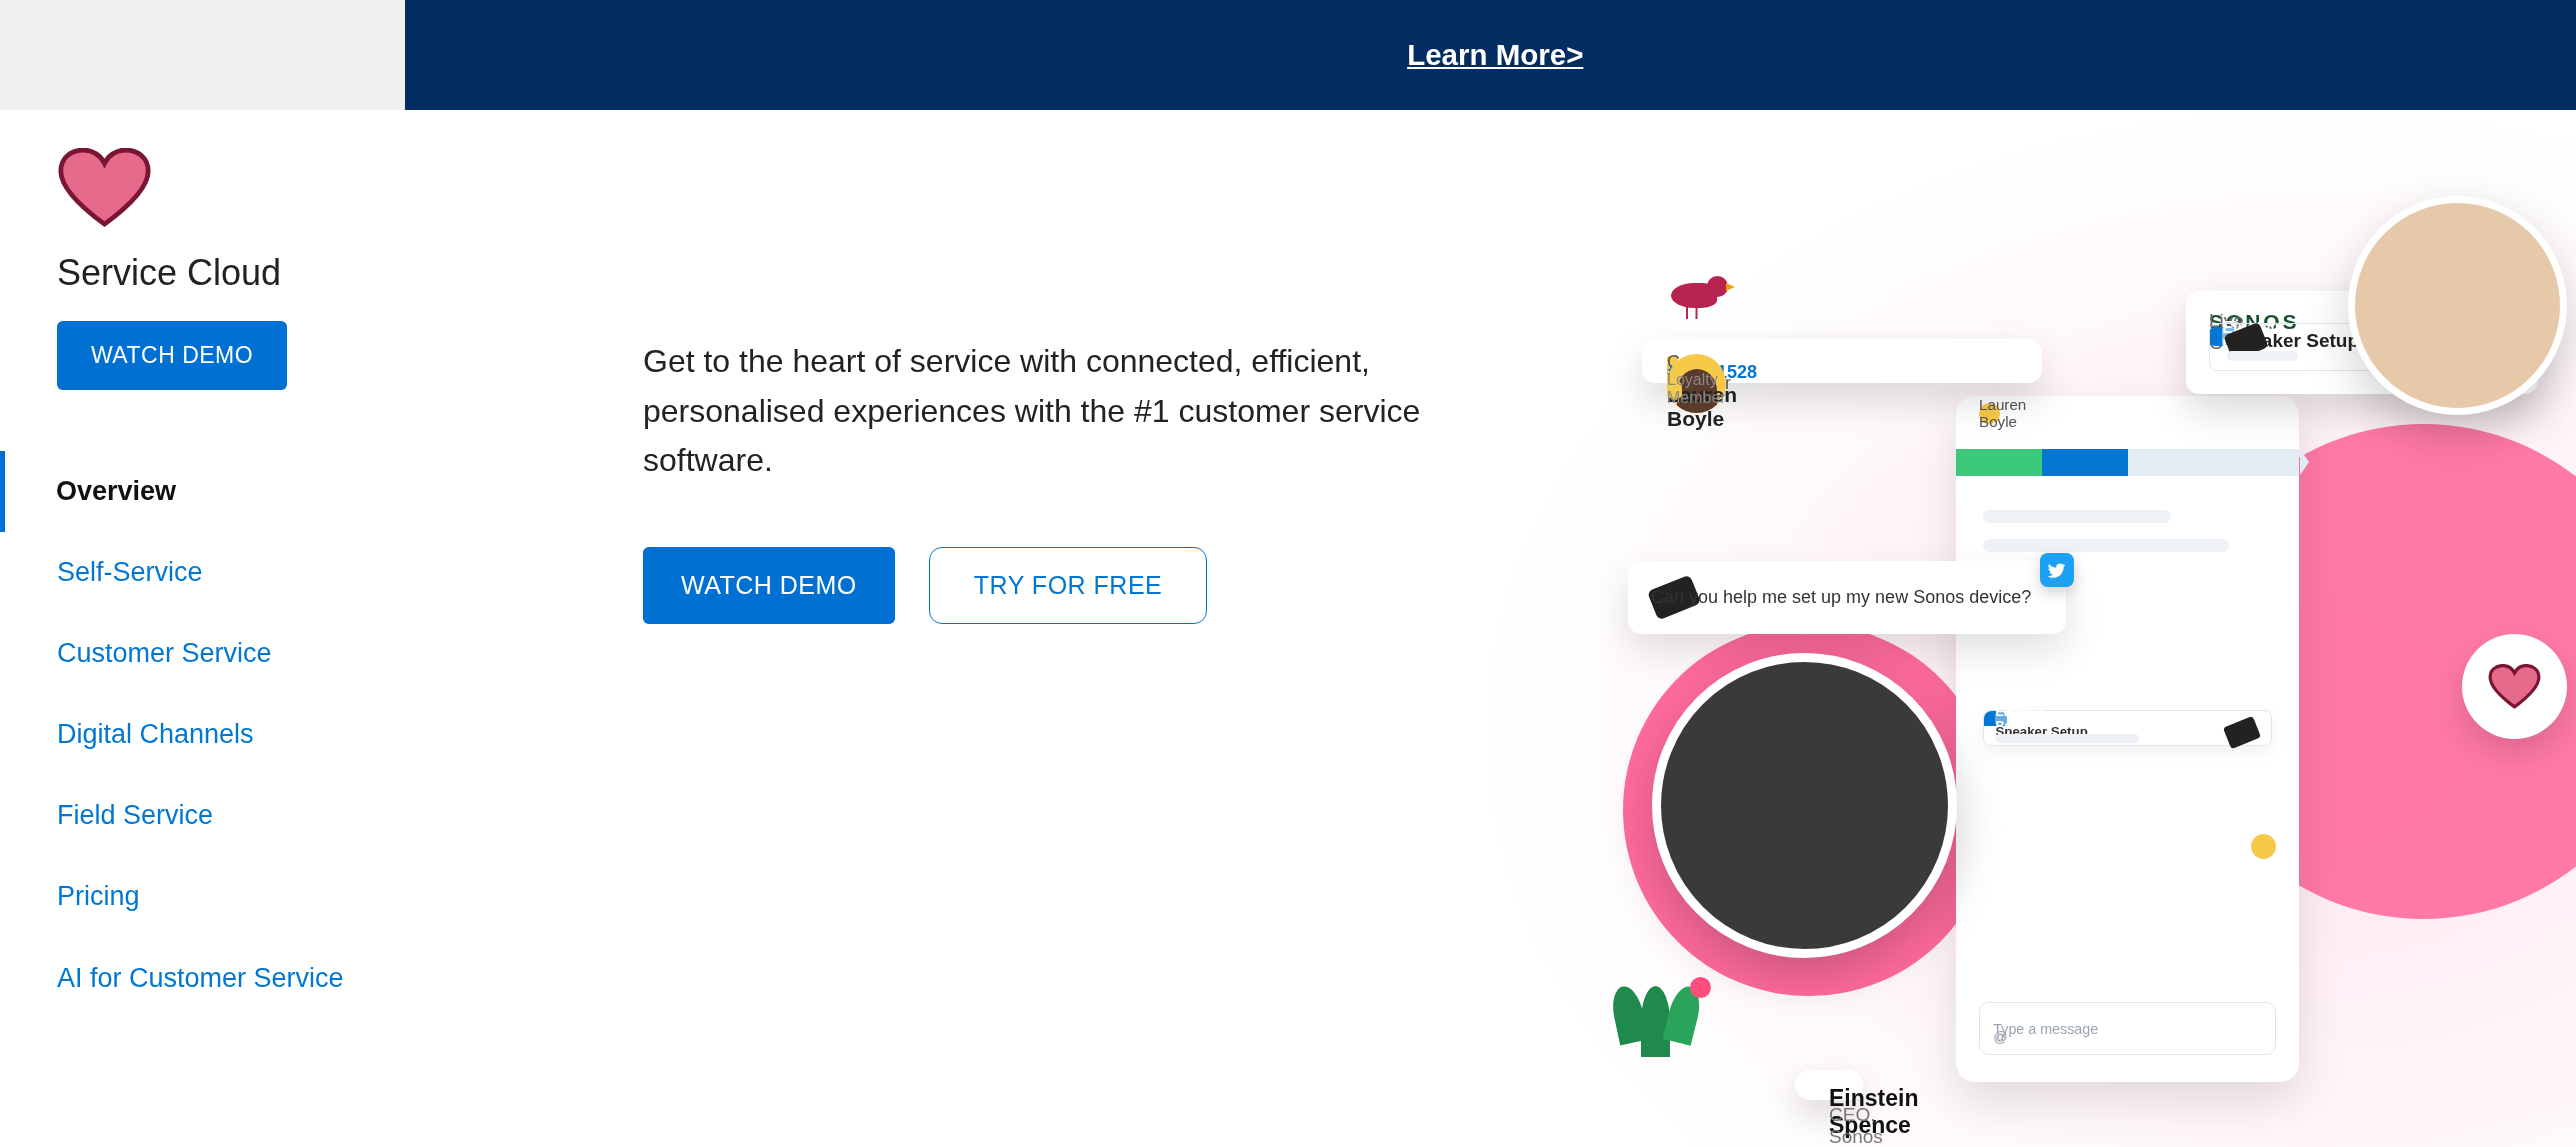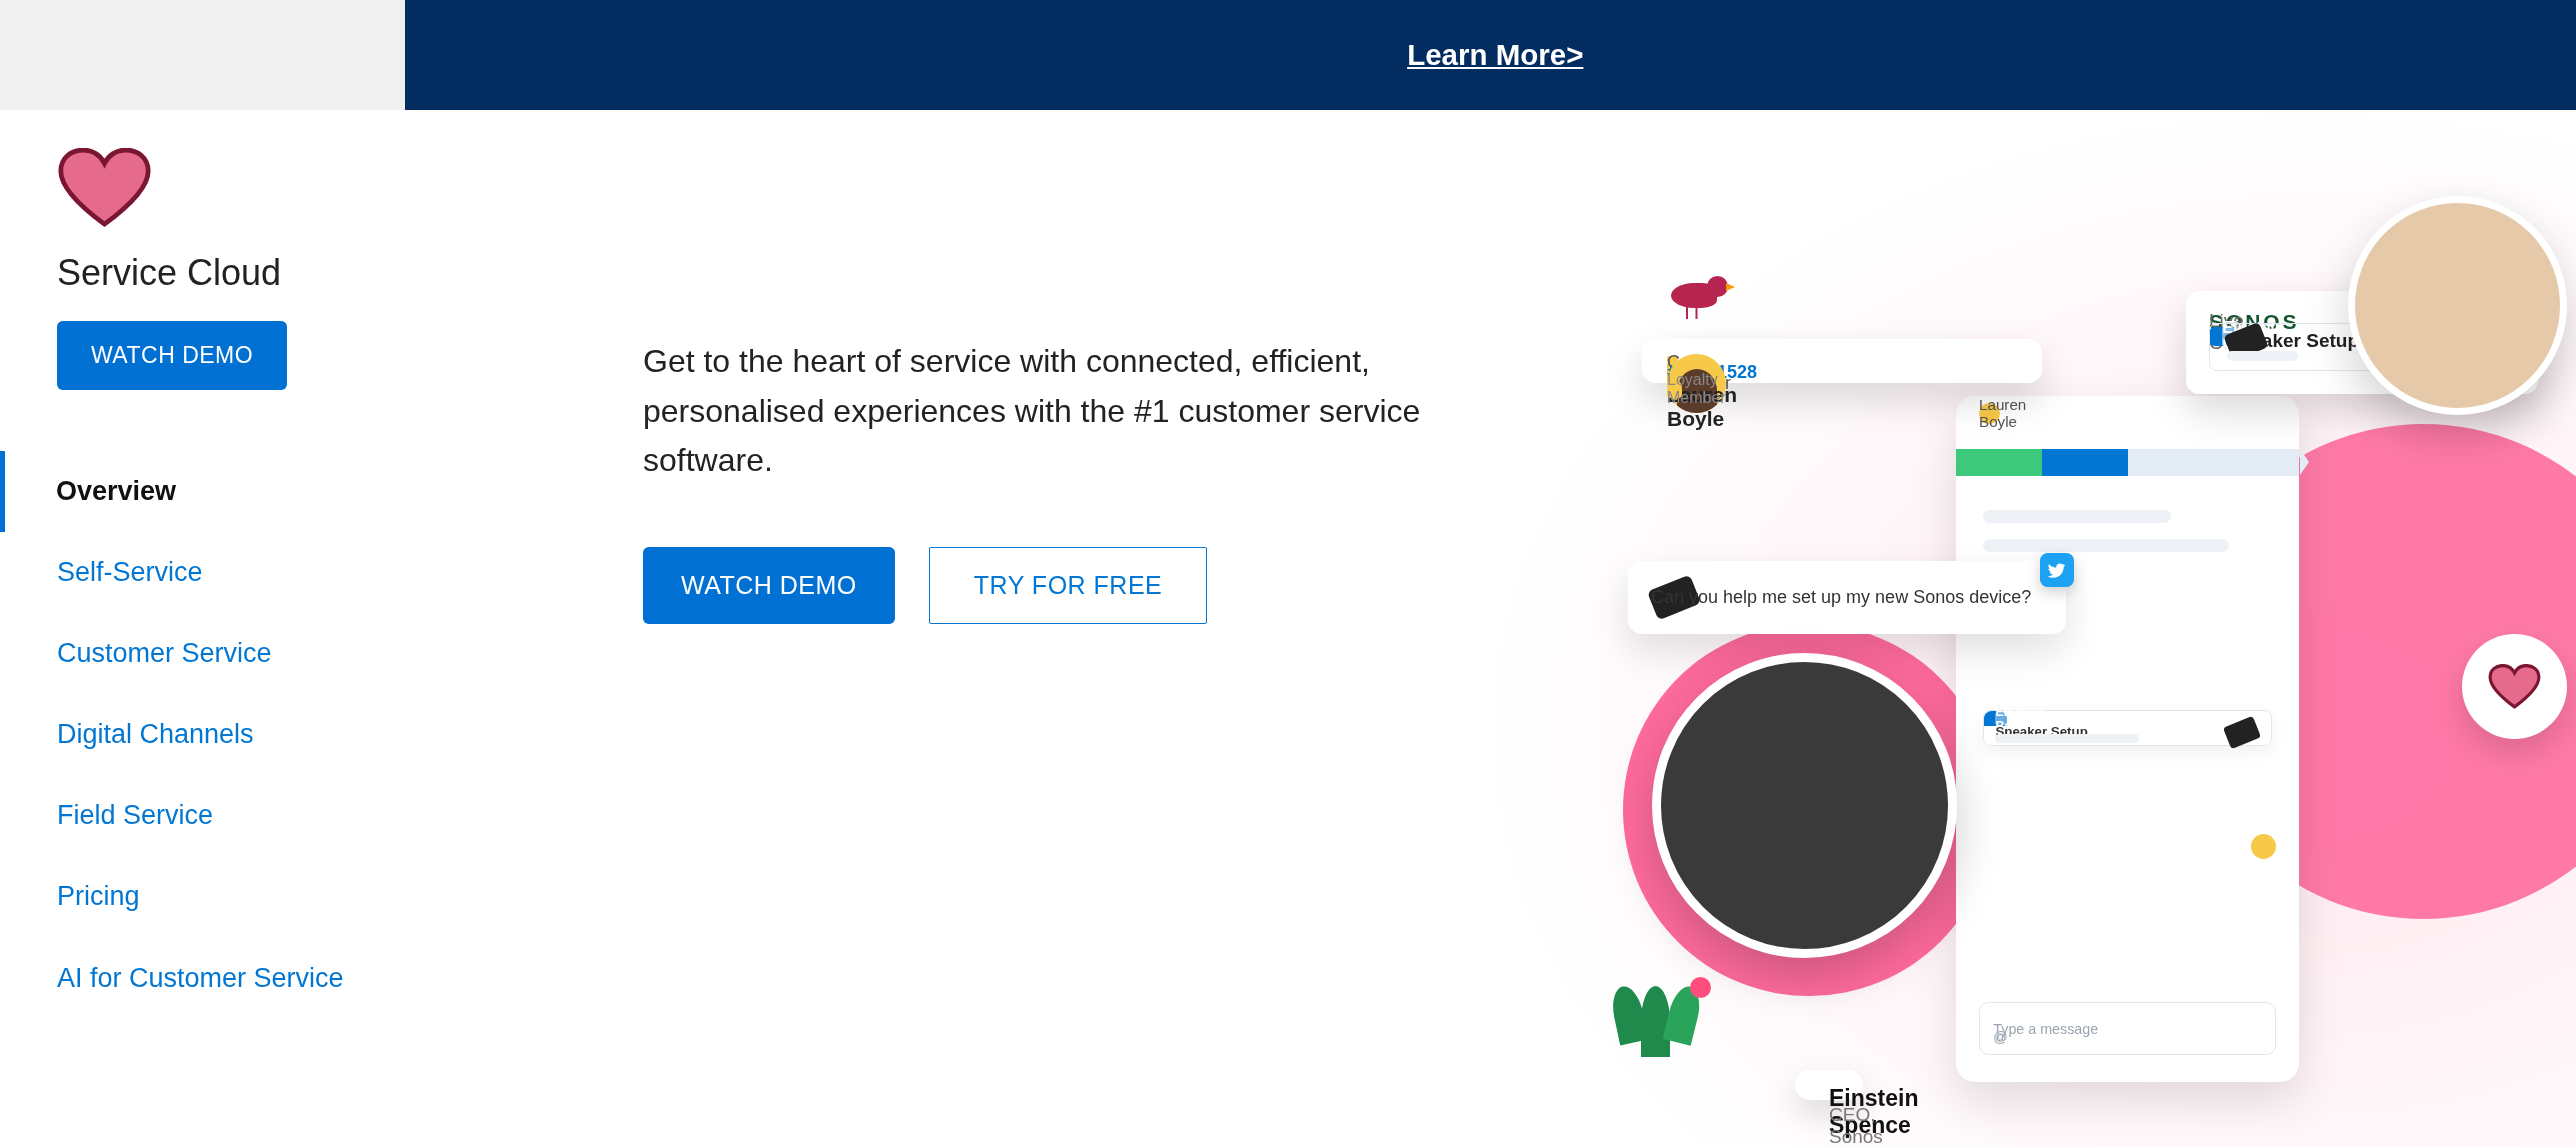--- a/index.html
+++ b/index.html
@@ -143,21 +143,21 @@
     cursor: pointer;
   }
   .btn-outline {
     background: #fff;
     color: #0176d3;
     font-size: 25px;
     font-weight: 500;
     letter-spacing: 0.5px;
     padding: 23px 44px;
     border: 1.9px solid #0176d3;
-    border-radius: 2px;
+    border-radius: 13px;
     cursor: pointer;
   }
 
   
   .illus {
     position: absolute;
     right: 38px;
     top: 162px;
     width: 934px;
     height: 857px;

